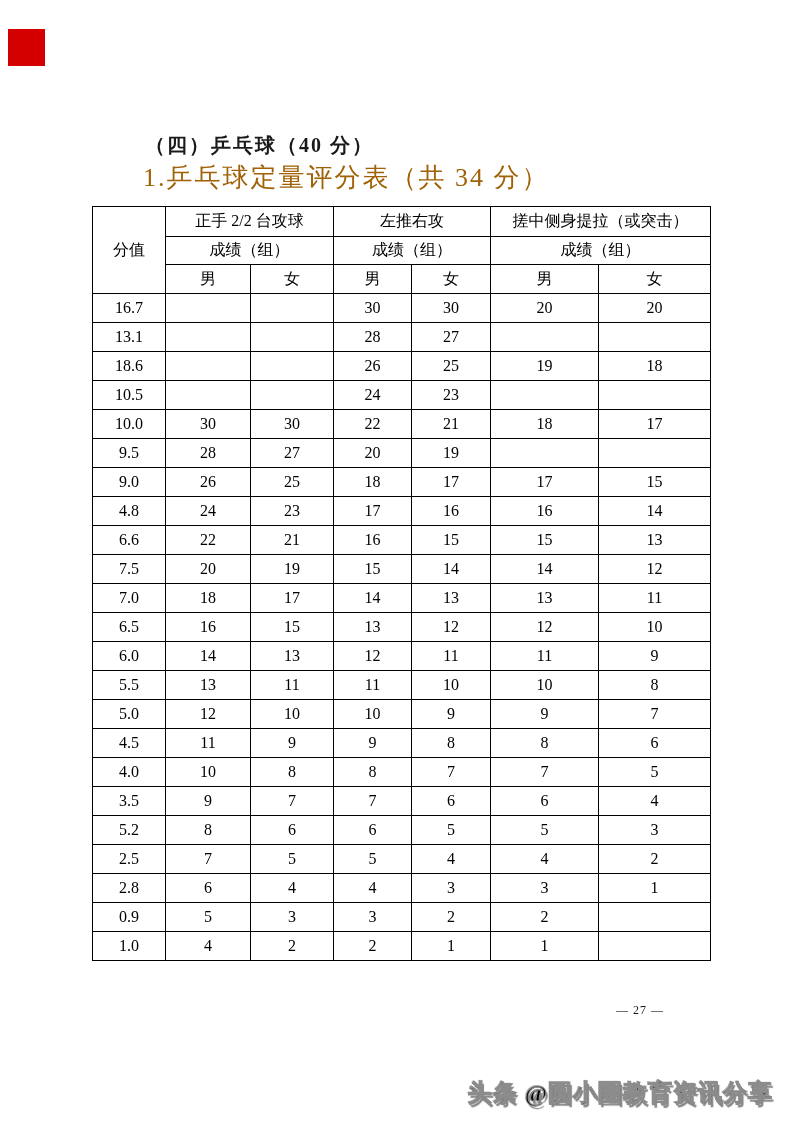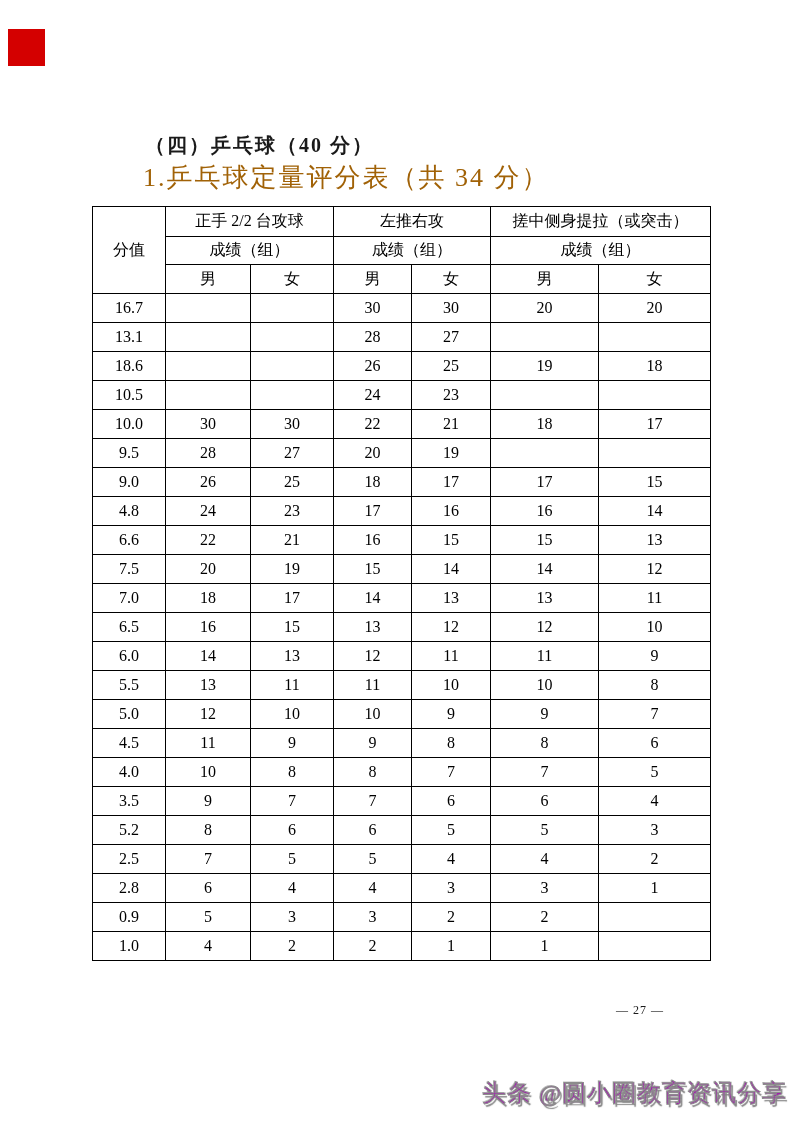--- a/index.html
+++ b/index.html
@@ -66,26 +66,26 @@
     left: 560px;
     top: 1003px;
     width: 160px;
     text-align: center;
     font-size: 12px;
     letter-spacing: 1px;
     color: #1a1a1a;
   }
   .watermark {
     position: absolute;
-    right: 6px;
+    right: 20px;
     top: 1077px;
     font-size: 24px;
-    font-weight: normal;
+    font-weight: bold;
     letter-spacing: 1px;
-    color: #a21caf;
+    color: #000000;
     -webkit-text-stroke: 1px #8c8c8c;
     text-shadow: 2px 3px 1px rgba(110,110,110,0.85),
                  -1px -1px 0 rgba(150,150,150,0.6);
     white-space: nowrap;
   }
 </style>
 </head>
 <body>
 
 <div class="page">

